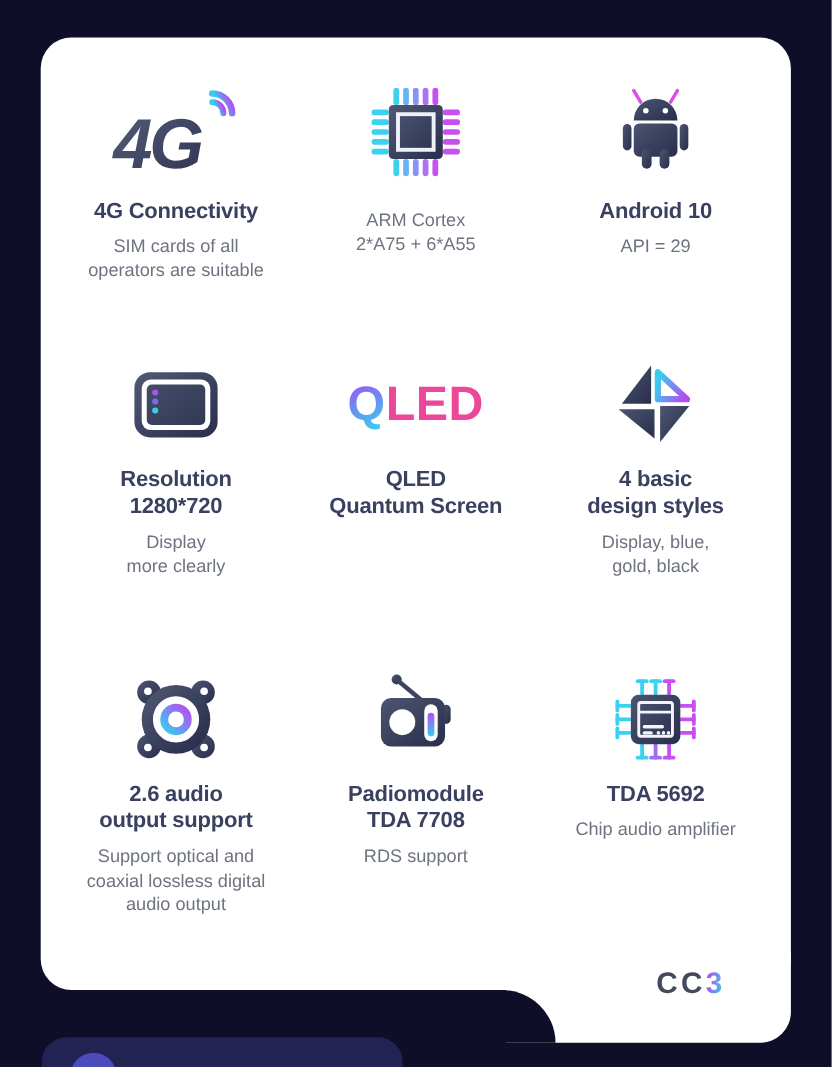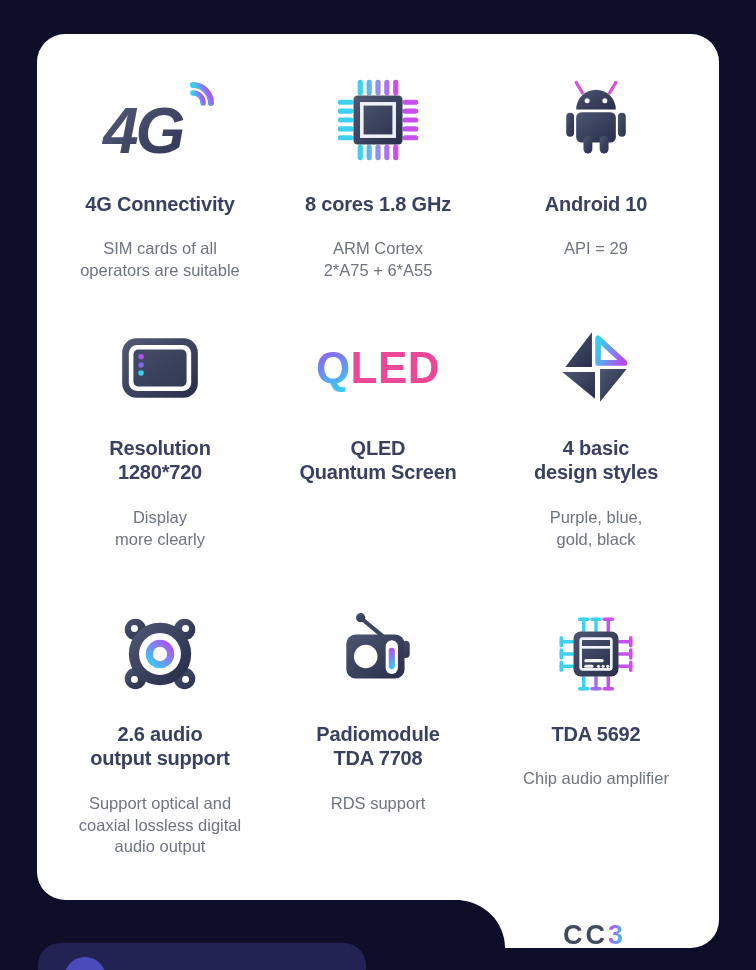--- a/index.html
+++ b/index.html
@@ -14,22 +14,22 @@
   }
   .tab{
     position:absolute;left:460px;top:866px;width:259px;height:82px;
     background:#ffffff;border-radius:0 0 28px 0;
   }
   .tab-fillet{
     position:absolute;left:456px;top:900px;width:49px;height:48px;
     background:#0e0e29;border-top-right-radius:100%;
   }
   .logo{
-    position:absolute;left:563px;top:918px;width:130px;height:34px;
-    text-align:left;font-size:27px;font-weight:800;letter-spacing:3px;
+    position:absolute;left:563px;top:877px;width:130px;height:34px;
+    text-align:center;font-size:27px;font-weight:800;letter-spacing:3px;
     line-height:34px;
   }
   .logo .cc{color:#434a5e;}
   .logo .three{
     background:linear-gradient(100deg,#b44df0 15%,#38cdef 85%);
     -webkit-background-clip:text;background-clip:text;color:transparent;
   }
   .peek-card{
     position:absolute;left:38px;top:943px;width:328px;height:27px;
     background:#222253;border-radius:22px 22px 0 0;overflow:hidden;
@@ -46,21 +46,21 @@
   }
   .tile{
     display:flex;flex-direction:column;align-items:center;text-align:center;
   }
   .icon-box{
     height:96px;display:flex;align-items:center;justify-content:center;
     margin-bottom:12px;
   }
   .row23 .icon-box{height:88px;}
   .tile h3{
-    margin:12px;font-size:20px;font-weight:700;color:#3a4160;
+    margin:0;font-size:20px;font-weight:700;color:#3a4160;
     line-height:1.22;white-space:pre-line;letter-spacing:-0.2px;
   }
   .tile p{
     margin:10px 0 0 0;font-size:16.5px;color:#6e7380;line-height:1.32;
     white-space:pre-line;
     text-align:center;
   }
   .qled-wordmark{font-size:44px;font-weight:800;letter-spacing:0.5px;line-height:1;}
   .qled-wordmark .q{
     background:linear-gradient(155deg,#9a55f2 10%,#38cdef 90%);
@@ -127,21 +127,20 @@
             <line x1="28" y1="71" x2="28" y2="81" stroke="#3bd1ef"></line>
             <line x1="36.5" y1="71" x2="36.5" y2="81" stroke="#64b5f2"></line>
             <line x1="45" y1="71" x2="45" y2="81" stroke="#8c92f2"></line>
             <line x1="53.5" y1="71" x2="53.5" y2="81" stroke="#ae71f3"></line>
             <line x1="62" y1="71" x2="62" y2="81" stroke="#c84ff2"></line>
           </g>
           <rect x="21.5" y="21.5" width="47" height="47" rx="4" fill="url(#sl2)"></rect>
           <rect x="29.5" y="29.5" width="31" height="31" fill="none" stroke="#eef1f8" stroke-width="3.4"></rect>
         </svg>
       </div>
-      <h3>8 cores 1.8 GHz</h3>
       <p>ARM Cortex
 2*A75 + 6*A55</p>
     </div>
 
     <div class="tile">
       <div class="icon-box">
         <svg width="94" height="94" viewBox="0 0 90 90">
           <defs>
             <linearGradient id="sl3" x1="0" y1="0" x2="1" y2="1">
               <stop offset="0" stop-color="#4d5570"></stop>
@@ -215,21 +214,21 @@
             </linearGradient>
           </defs>
           <polygon points="41,10 41,44 15,44" fill="url(#sl6)"></polygon>
           <polygon points="47,16 47,40 73,40" fill="none" stroke="url(#ac6)" stroke-width="5.5" stroke-linejoin="round"></polygon>
           <polygon points="49,46 75,46 49,78" fill="url(#sl6)"></polygon>
           <polygon points="12,49 44,49 44,75" fill="url(#sl6)"></polygon>
         </svg>
       </div>
       <h3>4 basic
 design styles</h3>
-      <p>Purple, blue,
+      <p>Display, blue,
 gold, black</p>
     </div>
 
     <div class="tile row23">
       <div class="icon-box">
         <svg width="92" height="92" viewBox="0 0 90 90">
           <defs>
             <linearGradient id="sl7" x1="0" y1="0" x2="1" y2="1">
               <stop offset="0" stop-color="#4d5570"></stop>
                 <stop offset="1" stop-color="#282e4b"></stop>

